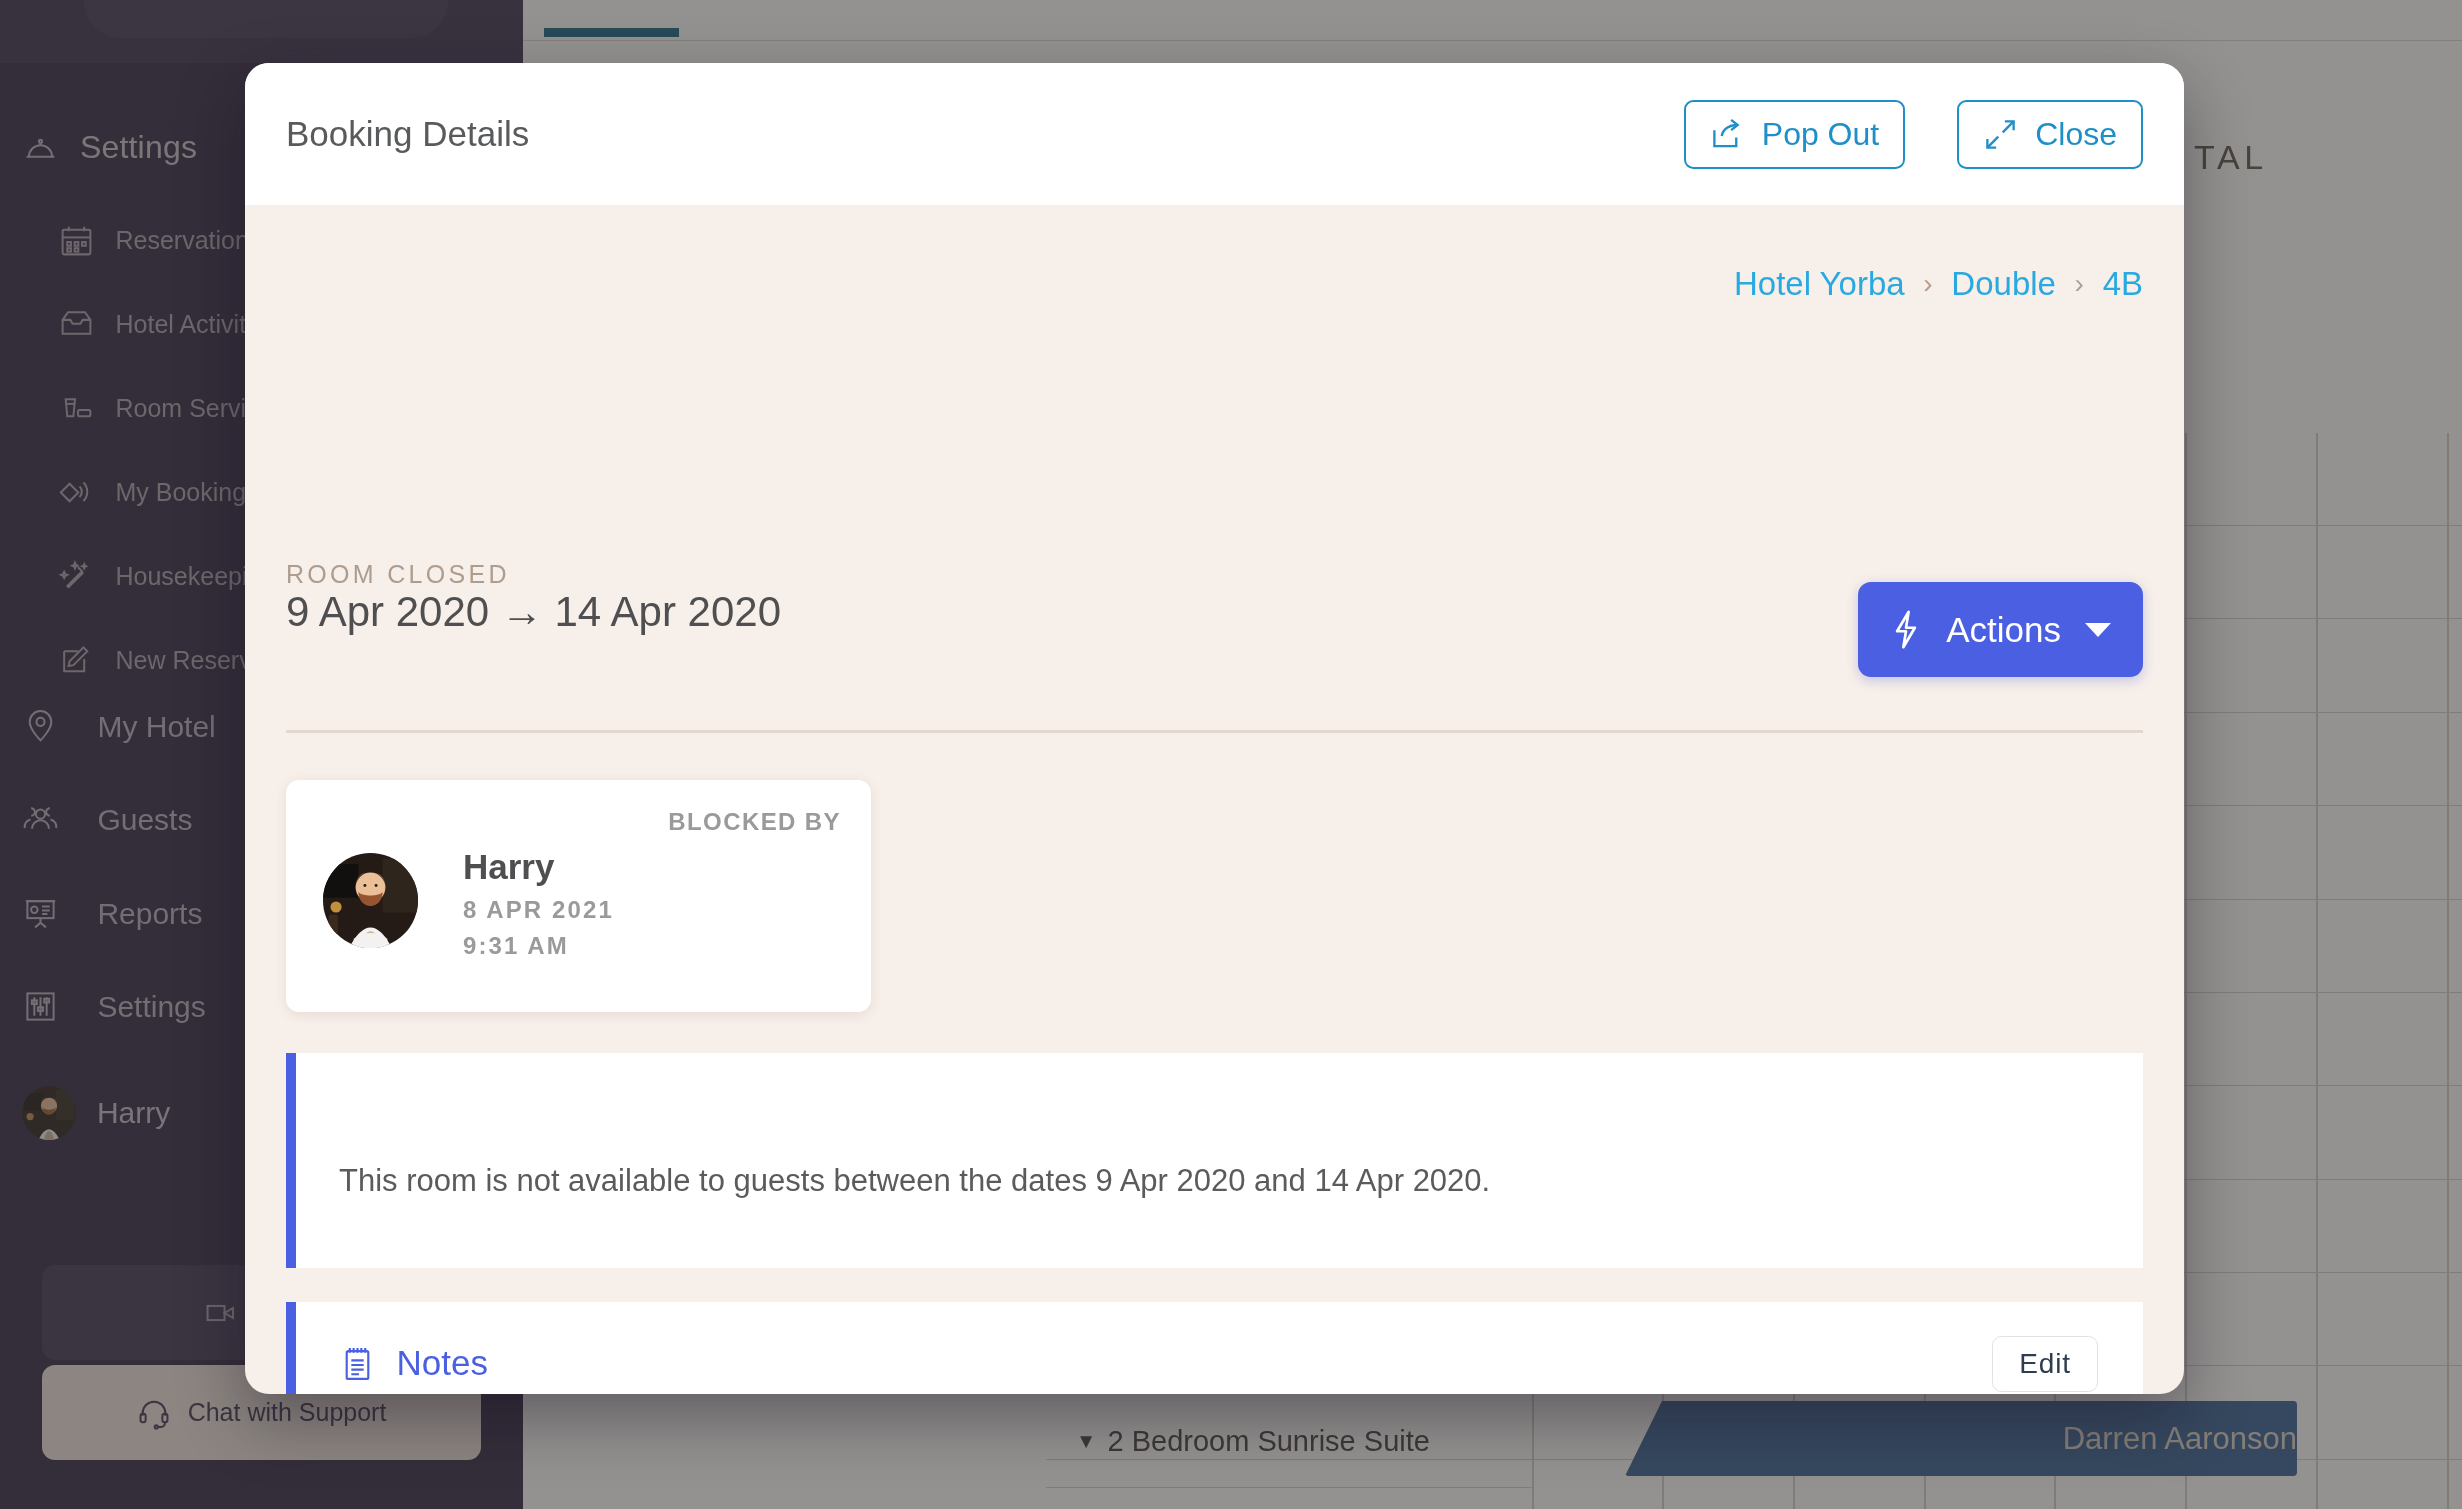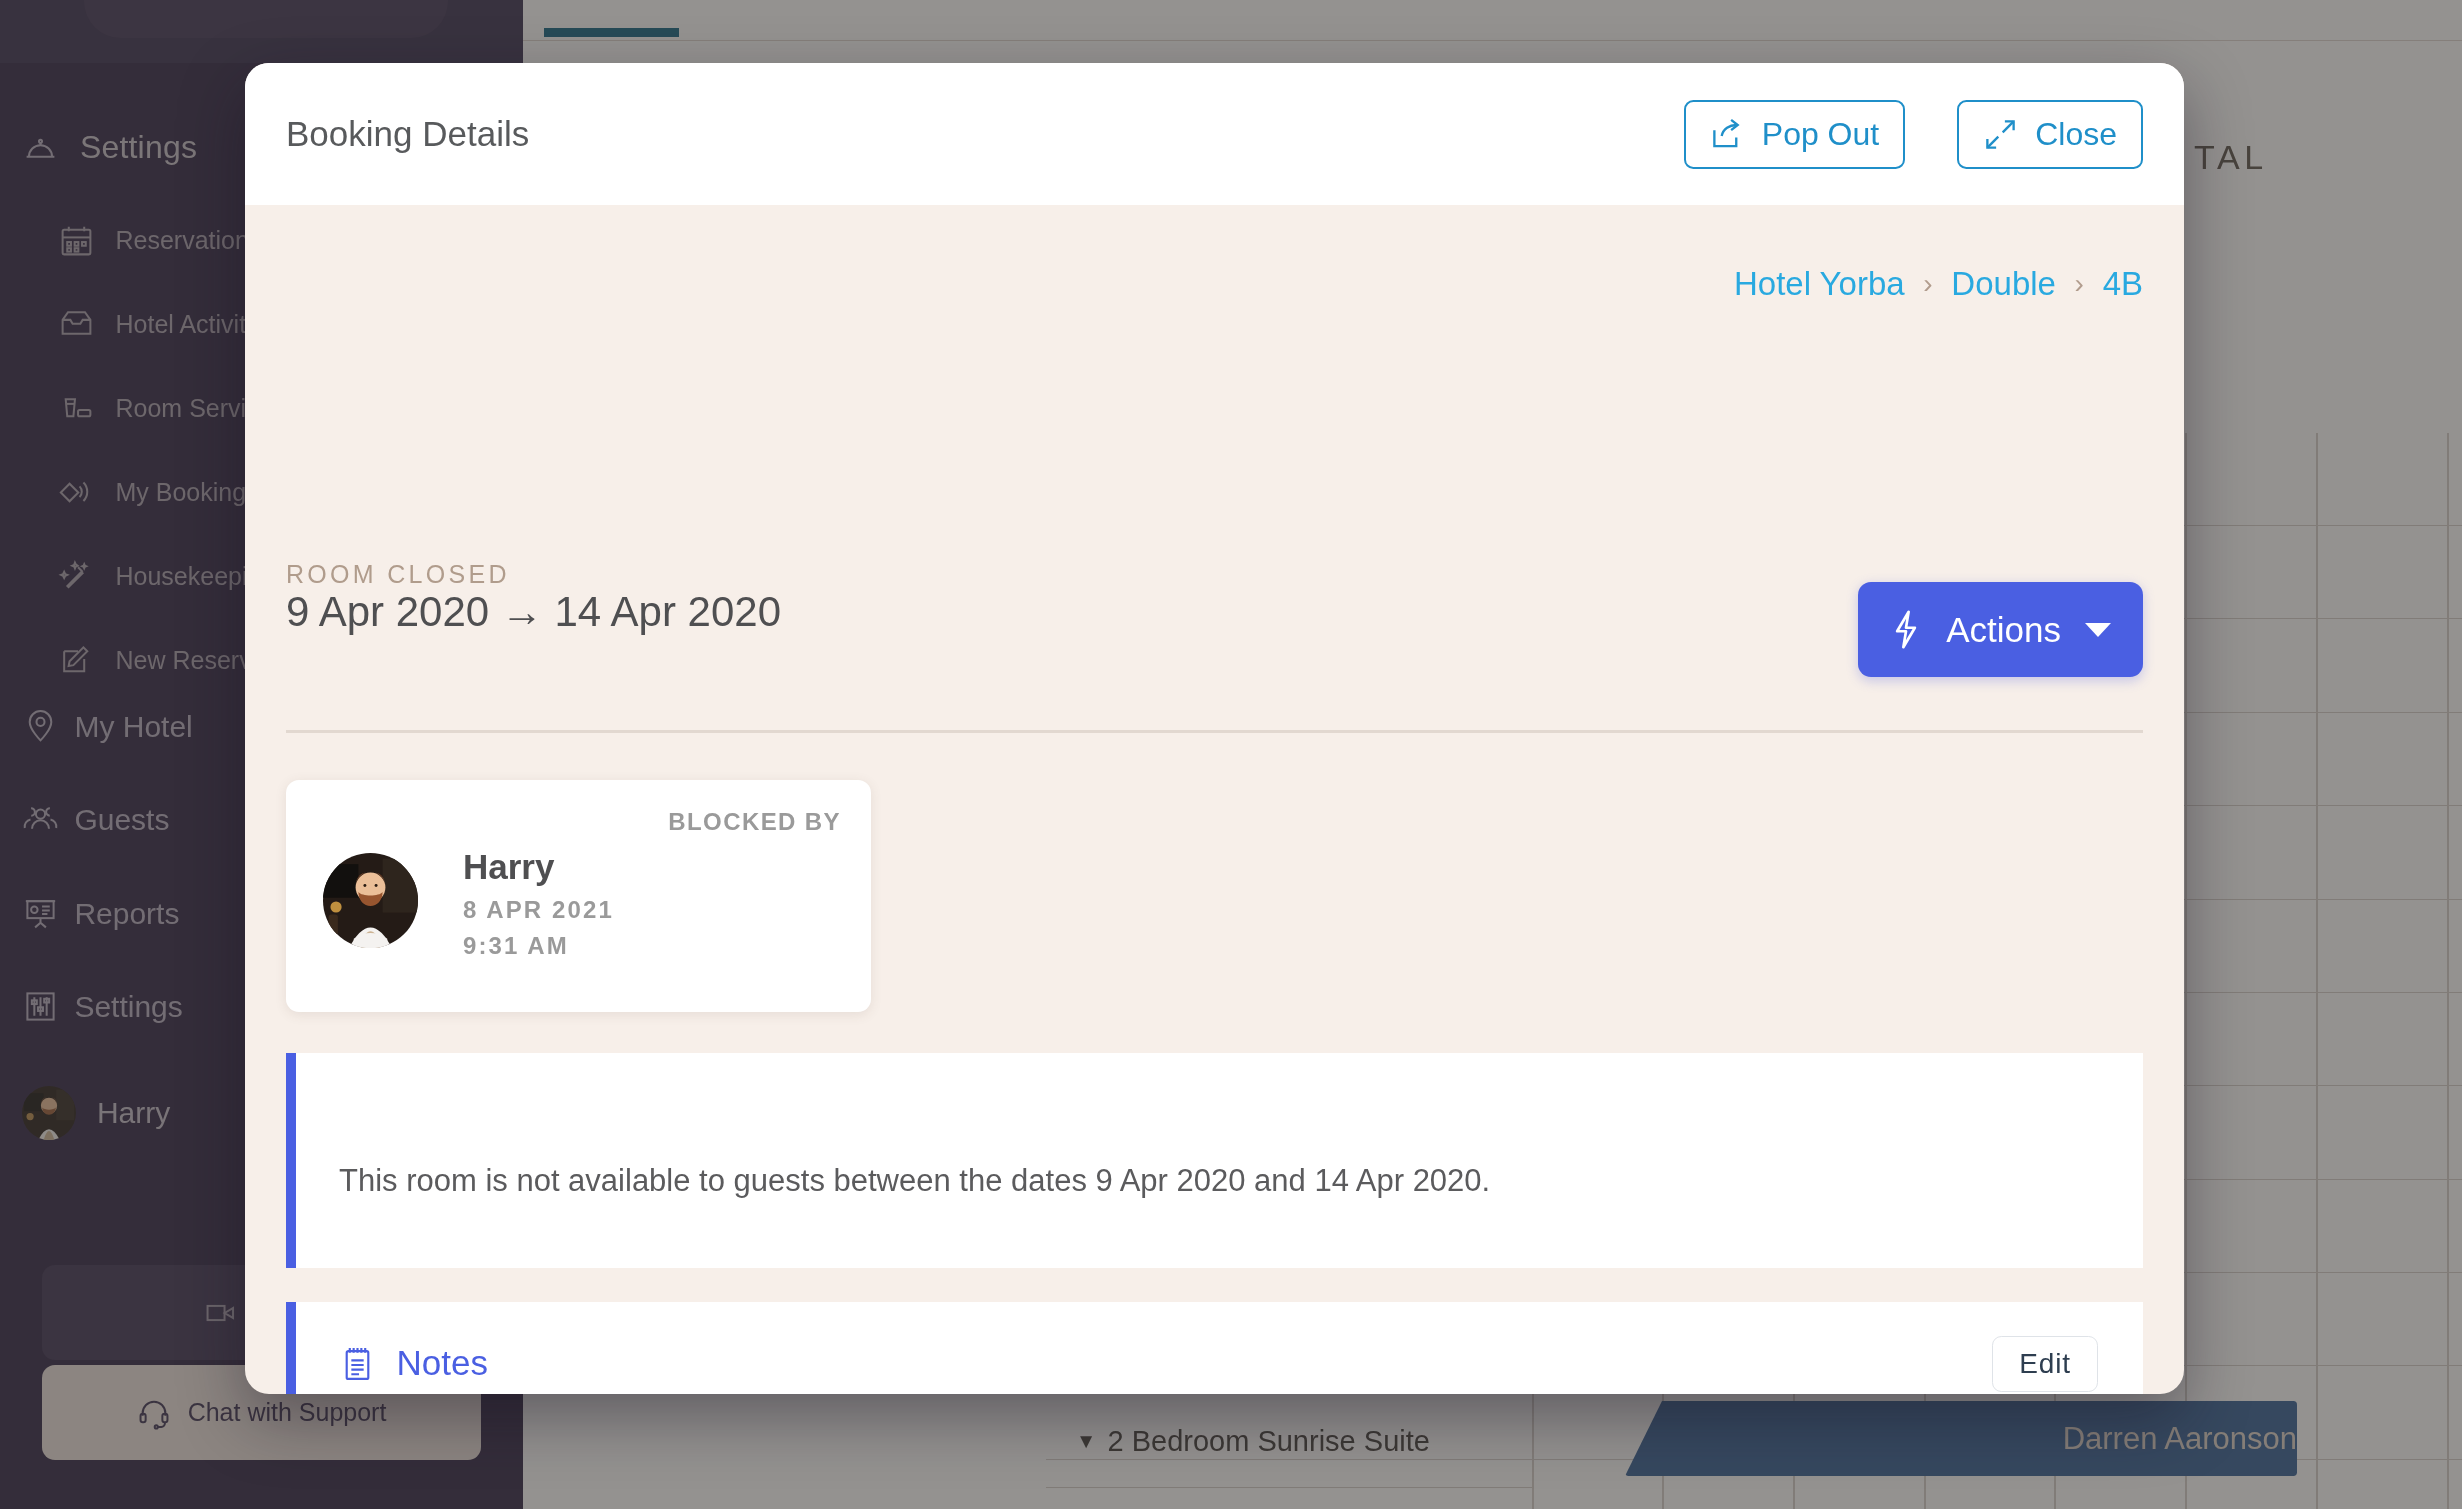--- a/index.html
+++ b/index.html
@@ -31,21 +31,21 @@
   .nav-group-title {
     position: absolute; left: 22.4px; display: flex; align-items: center;
     gap: 20.5px; font-size: 32px; color: #c8c2cb; letter-spacing: 0.2px;
   }
   .nav-item {
     position: absolute; left: 58px; display: flex; align-items: center;
     gap: 20.5px; font-size: 25px; color: #a89fae; white-space: nowrap;
   }
   .nav-main {
     position: absolute; left: 22.4px; display: flex; align-items: center;
-    gap: 15px; font-size: 30px; color: #b6aec0; white-space: nowrap;
+    gap: 38px; font-size: 30px; color: #b6aec0; white-space: nowrap;
   }
   .nav-ico { width: 37px; height: 37px; display: block; flex: none; }
   .nav-ico svg { width: 100%; height: 100%; display: block; }
 
   #sidebar-user {
     position: absolute; left: 22.4px; top: 1086px;
     display: flex; align-items: center; gap: 20.5px;
   }
   #sidebar-user .avatar { width: 54px; height: 54px; border-radius: 50%; overflow: hidden; flex: none; }
   #sidebar-user .name { font-size: 30px; color: #c4bdc9; }

